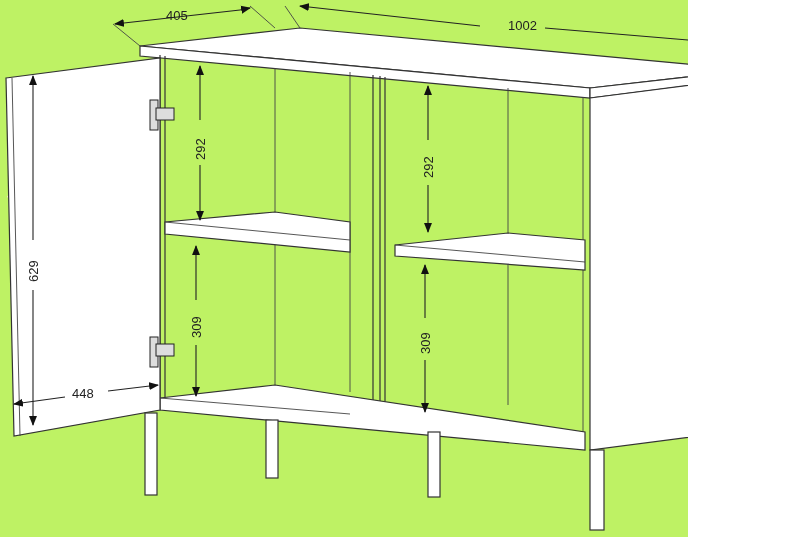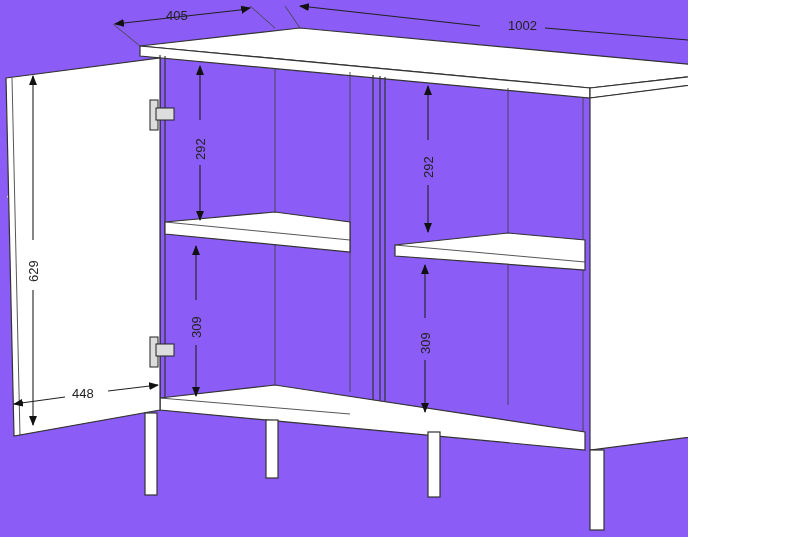--- a/index.html
+++ b/index.html
@@ -1,16 +1,16 @@
 <!DOCTYPE html>
 <html><head>
 <meta charset="utf-8">
 <style>
   html,body{margin:0;padding:0;background:#ffffff;}
-  #canvas{position:relative;width:688px;height:537px;overflow:hidden;background:#8b5cf6;}
+  #canvas{position:relative;width:688px;height:537px;overflow:hidden;background:#bef264;}
   svg{position:absolute;left:0;top:0;}
   .ln{stroke:#333;stroke-width:1.2;fill:none;}
   .ln2{stroke:#444;stroke-width:0.9;fill:none;}
   .dim{stroke:#222;stroke-width:1.1;fill:none;}
   .arr{fill:#111;}
   .lbl{font-family:"Liberation Sans",sans-serif;font-size:13px;fill:#222;}
   .wm{font-family:"Liberation Sans",sans-serif;font-size:48px;fill:#f3e3c4;}
   .face{fill:#ffffff;stroke:#333;stroke-width:1.2;}
   .hinge{fill:#ddd;stroke:#222;stroke-width:1;}
 </style>

